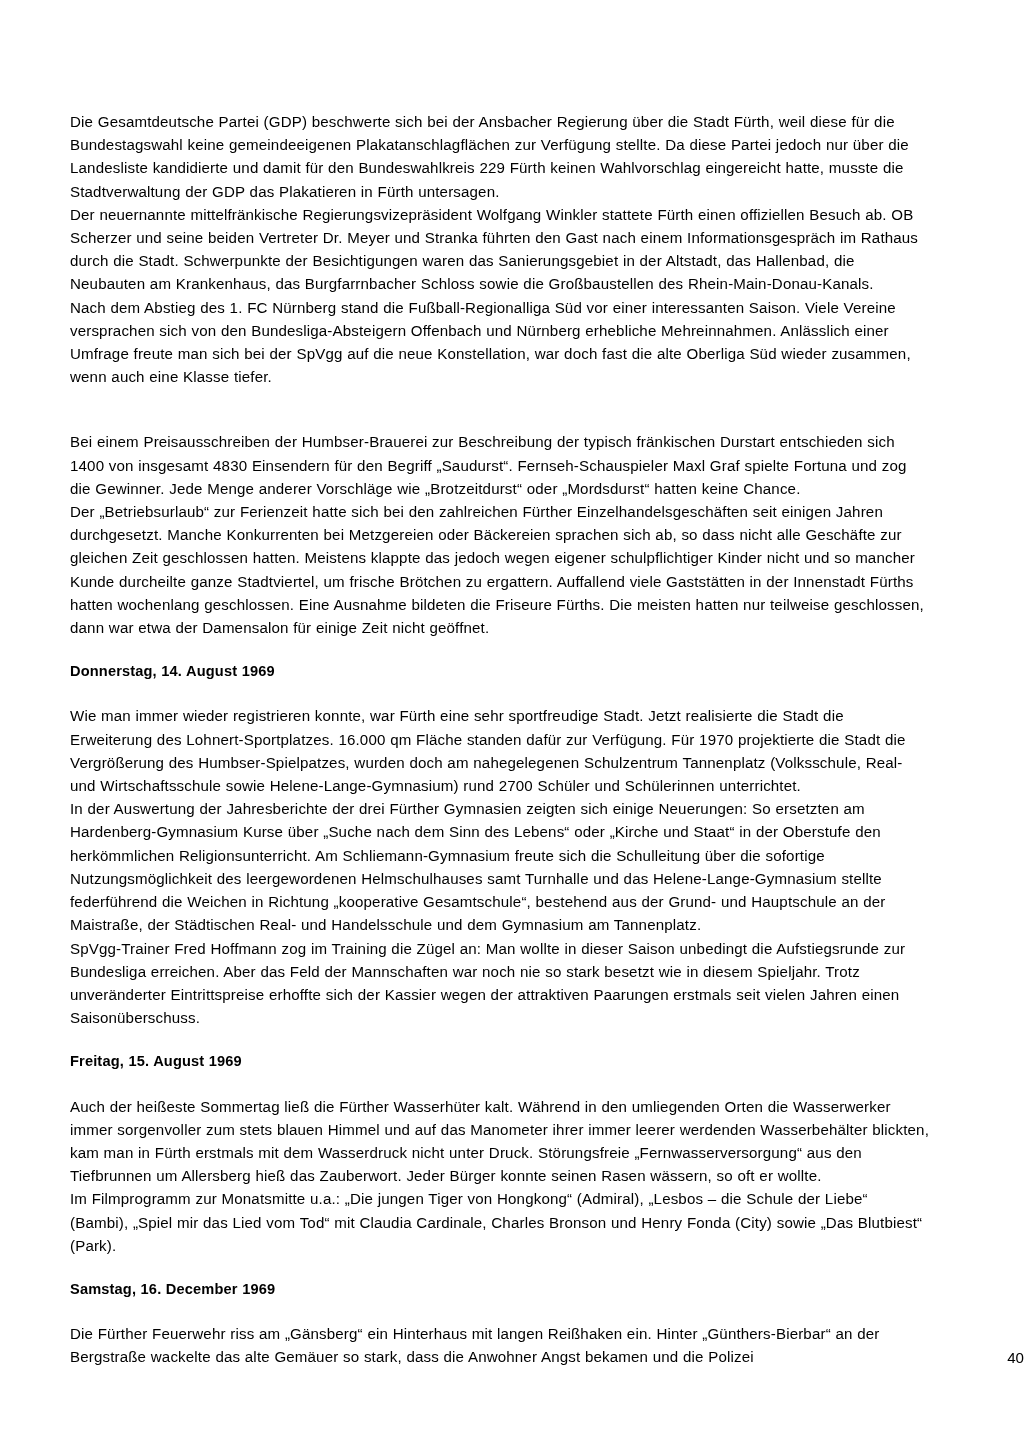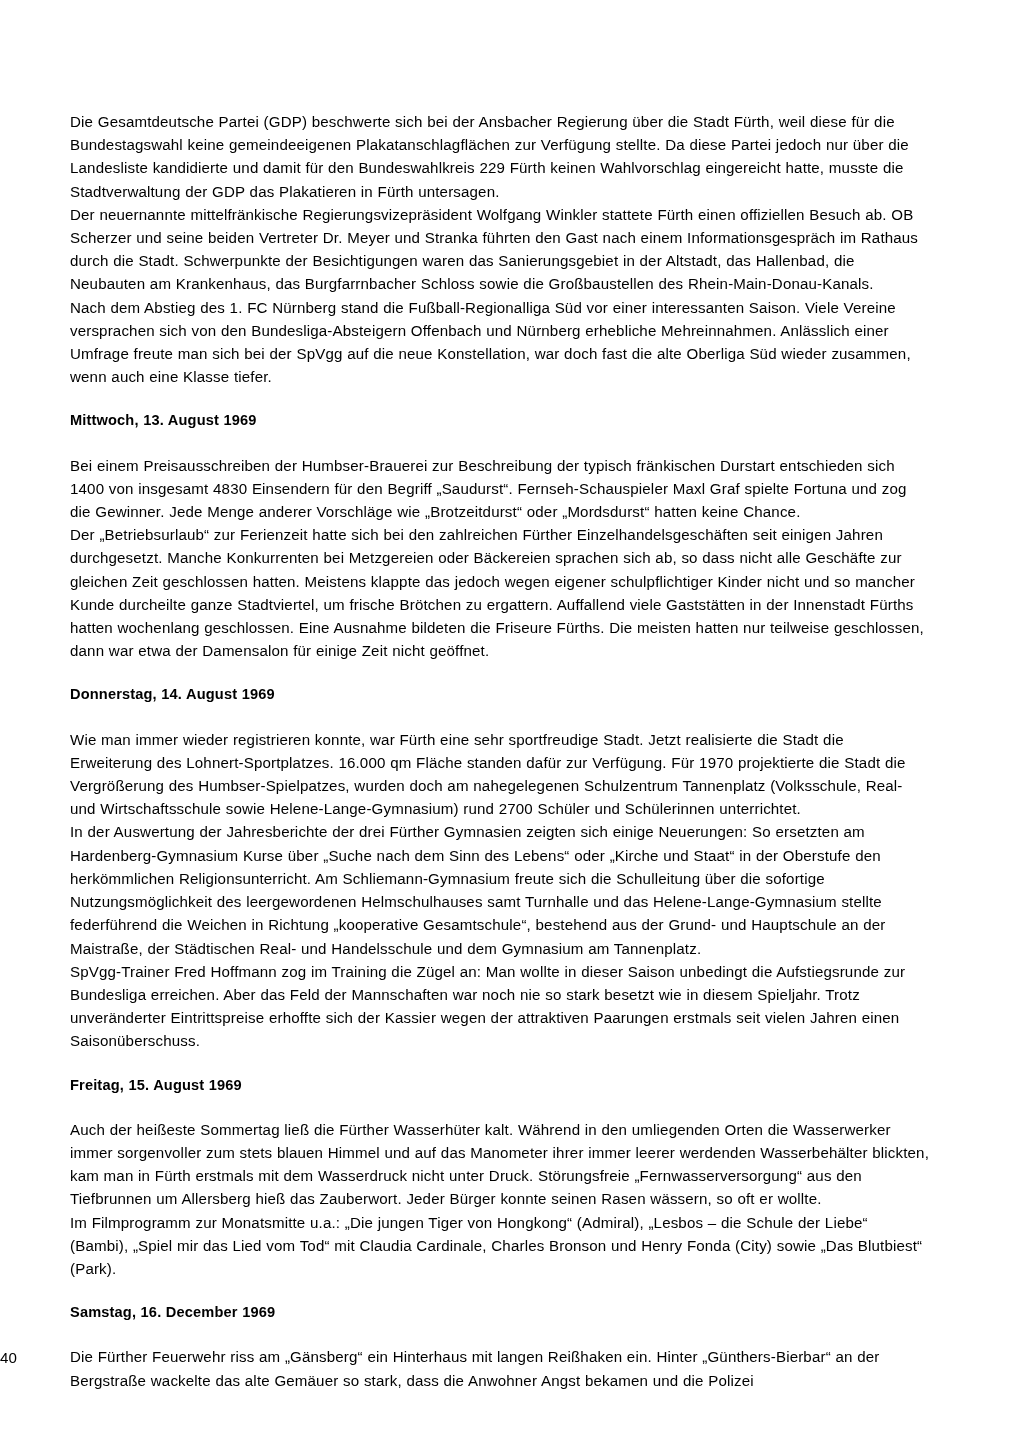--- a/index.html
+++ b/index.html
@@ -42,39 +42,38 @@
     height: 21px;
   }
   .gap-after-heading {
     height: 21px;
   }
   .page-number {
     position: absolute;
     left: 0;
     right: 0;
     top: 1337px;
-    text-align: left;
+    text-align: right;
     font-size: 15.1px;
   }
 </style>
 </head>
 <body>
 
 <div class="page">
 
   <div class="body-text">
 
     <p class="para">Die Gesamtdeutsche Partei (GDP) beschwerte sich bei der Ansbacher Regierung über die Stadt Fürth, weil diese für die Bundestagswahl keine gemeindeeigenen Plakatanschlagflächen zur Verfügung stellte. Da diese Partei jedoch nur über die Landesliste kandidierte und damit für den Bundeswahlkreis 229 Fürth keinen Wahlvorschlag eingereicht hatte, musste die Stadtverwaltung der GDP das Plakatieren in Fürth untersagen.</p>
 
     <p class="para">Der neuernannte mittelfränkische Regierungsvizepräsident Wolfgang Winkler stattete Fürth einen offiziellen Besuch ab. OB Scherzer und seine beiden Vertreter Dr. Meyer und Stranka führten den Gast nach einem Informationsgespräch im Rathaus durch die Stadt. Schwerpunkte der Besichtigungen waren das Sanierungsgebiet in der Altstadt, das Hallenbad, die Neubauten am Krankenhaus, das Burgfarrnbacher Schloss sowie die Großbaustellen des Rhein-Main-Donau-Kanals.</p>
 
     <p class="para">Nach dem Abstieg des 1. FC Nürnberg stand die Fußball-Regionalliga Süd vor einer interessanten Saison. Viele Vereine versprachen sich von den Bundesliga-Absteigern Offenbach und Nürnberg erhebliche Mehreinnahmen. Anlässlich einer Umfrage freute man sich bei der SpVgg auf die neue Konstellation, war doch fast die alte Oberliga Süd wieder zusammen, wenn auch eine Klasse tiefer.</p>
 
     <div class="gap-before-heading"></div>
-    <p class="heading">Mittwoch, 13. August 1969</p>
     <div class="gap-after-heading"></div>
 
     <p class="para">Bei einem Preisausschreiben der Humbser-Brauerei zur Beschreibung der typisch fränkischen Durstart entschieden sich 1400 von insgesamt 4830 Einsendern für den Begriff „Saudurst“. Fernseh-Schauspieler Maxl Graf spielte Fortuna und zog die Gewinner. Jede Menge anderer Vorschläge wie „Brotzeitdurst“ oder „Mordsdurst“ hatten keine Chance.</p>
 
     <p class="para">Der „Betriebsurlaub“ zur Ferienzeit hatte sich bei den zahlreichen Fürther Einzelhandelsgeschäften seit einigen Jahren durchgesetzt. Manche Konkurrenten bei Metzgereien oder Bäckereien sprachen sich ab, so dass nicht alle Geschäfte zur gleichen Zeit geschlossen hatten. Meistens klappte das jedoch wegen eigener schulpflichtiger Kinder nicht und so mancher Kunde durcheilte ganze Stadtviertel, um frische Brötchen zu ergattern. Auffallend viele Gaststätten in der Innenstadt Fürths hatten wochenlang geschlossen. Eine Ausnahme bildeten die Friseure Fürths. Die meisten hatten nur teilweise geschlossen, dann war etwa der Damensalon für einige Zeit nicht geöffnet.</p>
 
     <div class="gap-before-heading"></div>
     <p class="heading">Donnerstag, 14. August 1969</p>
     <div class="gap-after-heading"></div>
 

